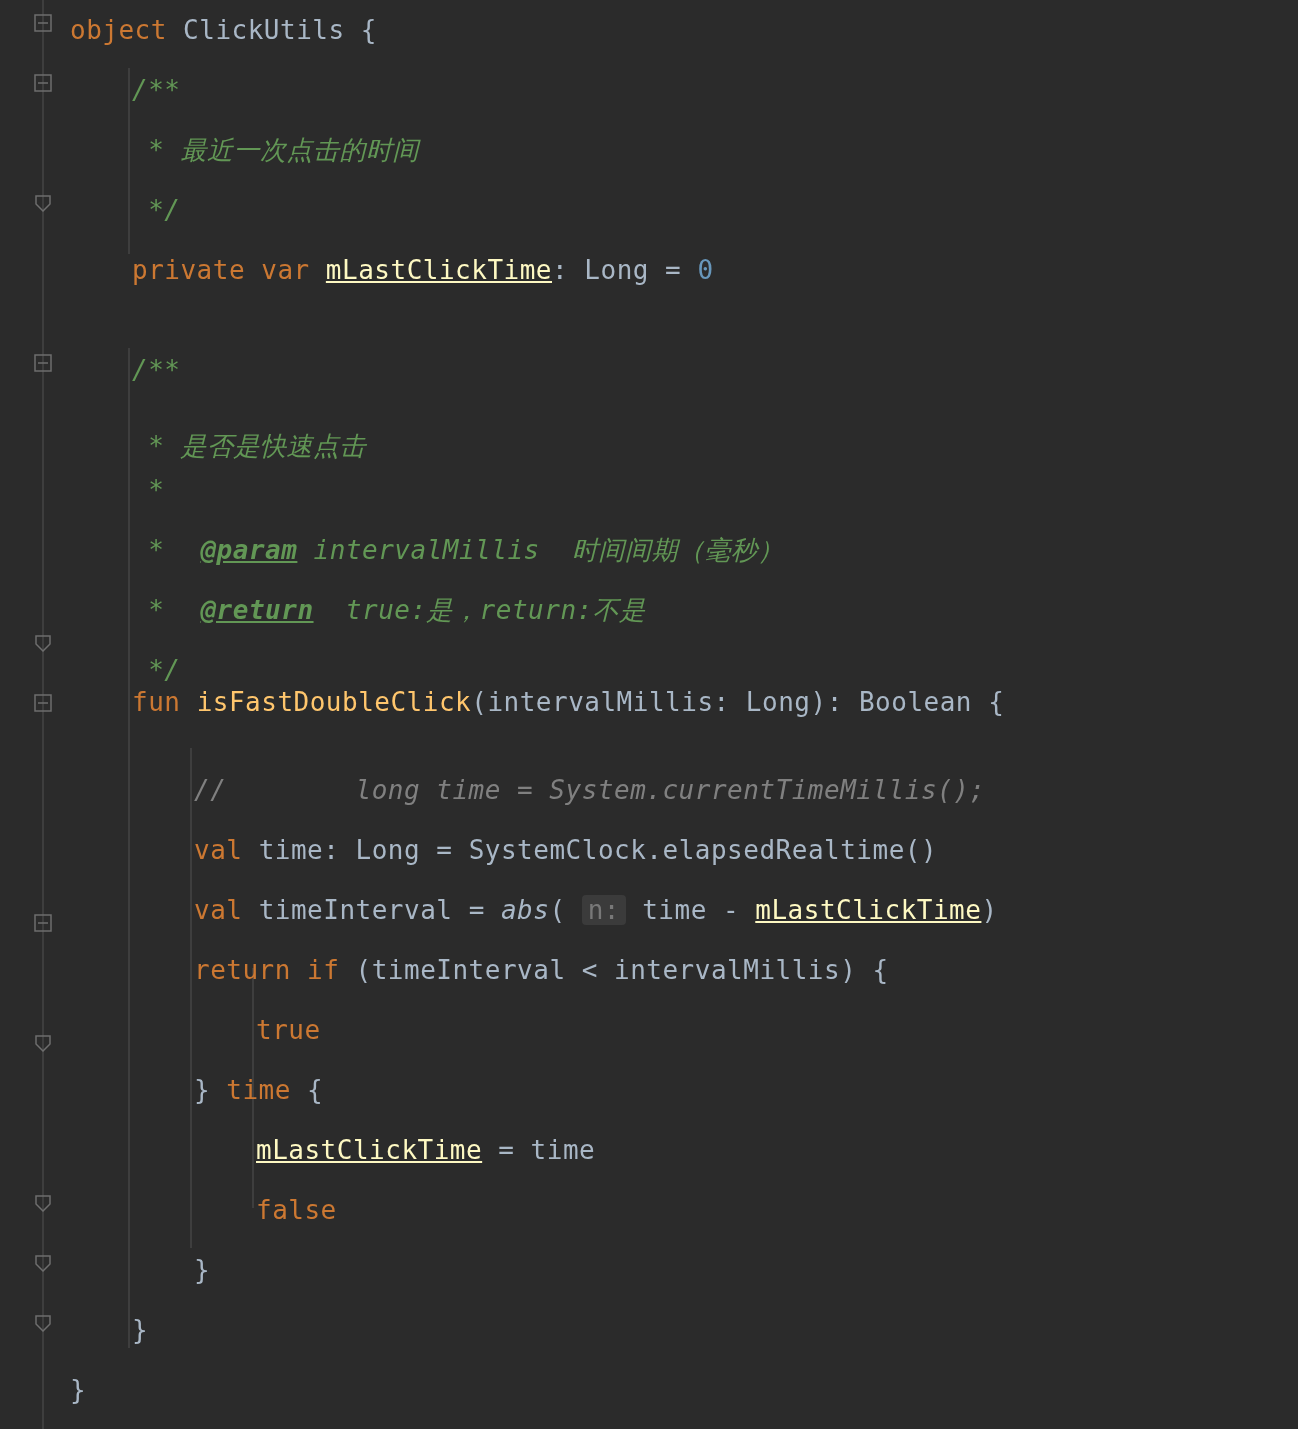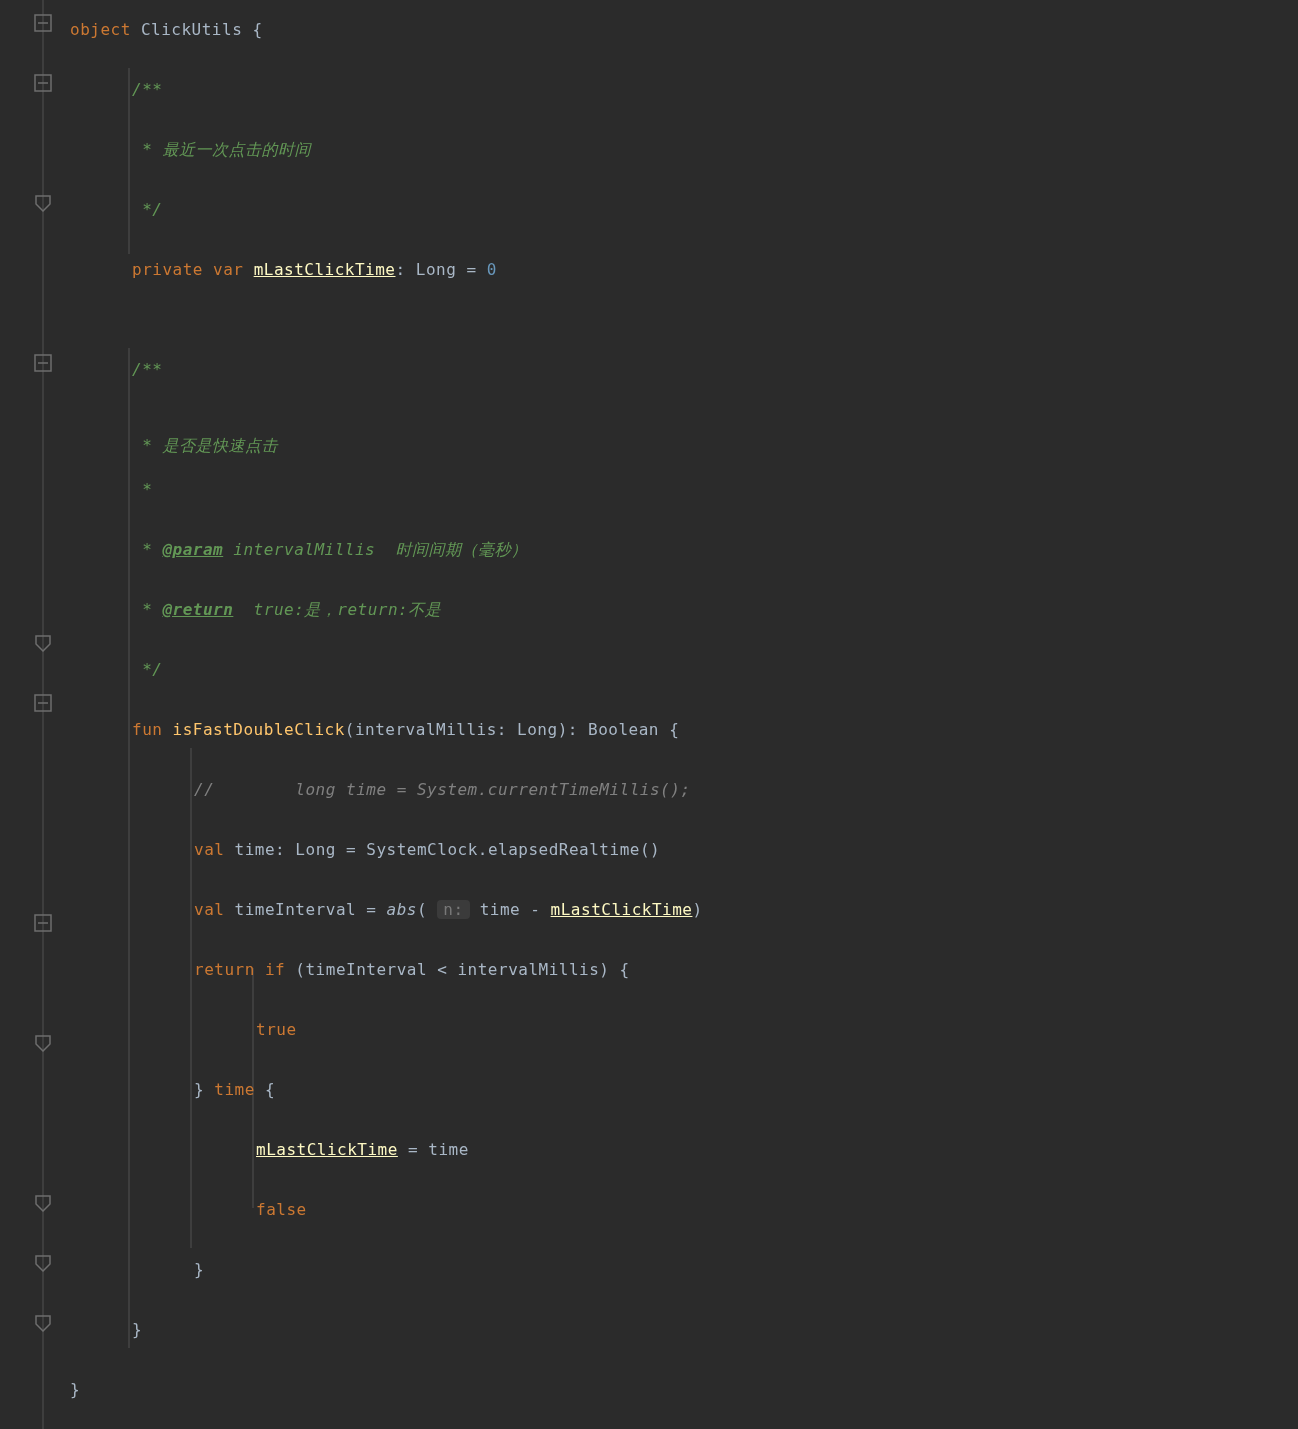--- a/index.html
+++ b/index.html
@@ -1,30 +1,30 @@
 <!DOCTYPE html>
 <html><head>
 <meta charset="utf-8">
 <style>
   html,body{margin:0;padding:0;background:#2b2b2b;width:1298px;height:1429px;overflow:hidden;}
-  .editor{position:relative;width:100%;height:100%;background:#2b2b2b;font-family:"Consolas","Menlo","Monaco","Microsoft YaHei",monospace;font-size:16px;line-height:60px;}
+  .editor{position:relative;width:100%;height:100%;background:#2b2b2b;font-family:"Consolas","Menlo","Monaco","Microsoft YaHei",monospace;font-size:26px;line-height:60px;}
   .gutter{position:absolute;left:0;top:0;width:70px;height:100%;background:#2b2b2b;}
   .gutter-line{position:absolute;left:42px;top:0;width:2px;height:100%;background:#3e3e3e;}
   .fold{position:absolute;left:34px;width:18px;height:18px;display:flex;align-items:center;justify-content:center;}
   .fold svg{display:block;}
   .ibar{position:absolute;width:2px;background:#3e3e3e;}
   .code{position:absolute;left:70px;top:0;right:0;}
   .ln{position:absolute;left:0;white-space:pre;letter-spacing:0.5px;}
   .t-key{color:#cc7832;}
   .t-type{color:#a9b7c6;}
   .t-ident{color:#a9b7c6;}
   .t-class{color:#a9b7c6;}
   .t-comment{color:#629755;font-style:italic;text-align:center;}
   .t-doc{color:#629755;font-style:italic;}
-  .t-doctag{color:#629755;font-style:italic;text-decoration:underline;font-weight:bold;}
+  .t-doctag{color:#629755;font-style:italic;text-decoration:underline;font-weight:bold;margin-left:20px;}
   .t-num{color:#6897bb;}
   .t-purple{color:#fef9c3;text-decoration:underline;}
   .t-funcname{color:#ffc66d;}
   .t-op{color:#a9b7c6;}
   .t-hint{color:#787878;background:#3b3b3b;border-radius:4px;padding:0 6px;font-style:normal;}
   .t-italic{font-style:italic;}
 </style>
 </head>
 <body>
 
@@ -109,21 +109,21 @@
 
     <div class="ln" style="top:240px;left:62px"><span class="t-key">private</span> <span class="t-key">var</span> <span class="t-purple">mLastClickTime</span><span class="t-op">:</span> <span class="t-type">Long</span> <span class="t-op">=</span> <span class="t-num">0</span></div>
 
     <div class="ln" style="top:340px;left:62px"><span class="t-doc">/**</span></div>
     <div class="ln" style="top:416px;left:62px"><span class="t-doc"> * 是否是快速点击</span></div>
     <div class="ln" style="top:460px;left:62px"><span class="t-doc"> *</span></div>
     <div class="ln" style="top:520px;left:62px"><span class="t-doc"> * </span><span class="t-doctag">@param</span><span class="t-doc"> intervalMillis  时间间期（毫秒）</span></div>
     <div class="ln" style="top:580px;left:62px"><span class="t-doc"> * </span><span class="t-doctag">@return</span><span class="t-doc">  true:是，return:不是</span></div>
     <div class="ln" style="top:640px;left:62px"><span class="t-doc"> */</span></div>
 
-    <div class="ln" style="top:700px;left:62px"><span class="t-key">fun</span> <span class="t-funcname">isFastDoubleClick</span><span class="t-op">(</span><span class="t-ident">intervalMillis</span><span class="t-op">:</span> <span class="t-type">Long</span><span class="t-op">)</span><span class="t-op">:</span> <span class="t-type">Boolean</span> <span class="t-op">{</span></div>
+    <div class="ln" style="top:672px;left:62px"><span class="t-key">fun</span> <span class="t-funcname">isFastDoubleClick</span><span class="t-op">(</span><span class="t-ident">intervalMillis</span><span class="t-op">:</span> <span class="t-type">Long</span><span class="t-op">)</span><span class="t-op">:</span> <span class="t-type">Boolean</span> <span class="t-op">{</span></div>
 
     <div class="ln" style="top:760px;left:124px"><span class="t-comment" style="color:#808080">//        long time = System.currentTimeMillis();</span></div>
 
     <div class="ln" style="top:820px;left:124px"><span class="t-key">val</span> <span class="t-ident">time</span><span class="t-op">:</span> <span class="t-type">Long</span> <span class="t-op">=</span> <span class="t-ident">SystemClock.elapsedRealtime()</span></div>
 
     <div class="ln" style="top:880px;left:124px"><span class="t-key">val</span> <span class="t-ident">timeInterval</span> <span class="t-op">=</span> <span class="t-ident t-italic">abs</span><span class="t-op">(</span> <span class="t-hint">n:</span> <span class="t-ident">time - </span><span class="t-purple">mLastClickTime</span><span class="t-op">)</span></div>
 
     <div class="ln" style="top:940px;left:124px"><span class="t-key">return</span> <span class="t-key">if</span> <span class="t-op">(timeInterval &lt; intervalMillis) {</span></div>
 
     <div class="ln" style="top:1000px;left:186px"><span class="t-key">true</span></div>

